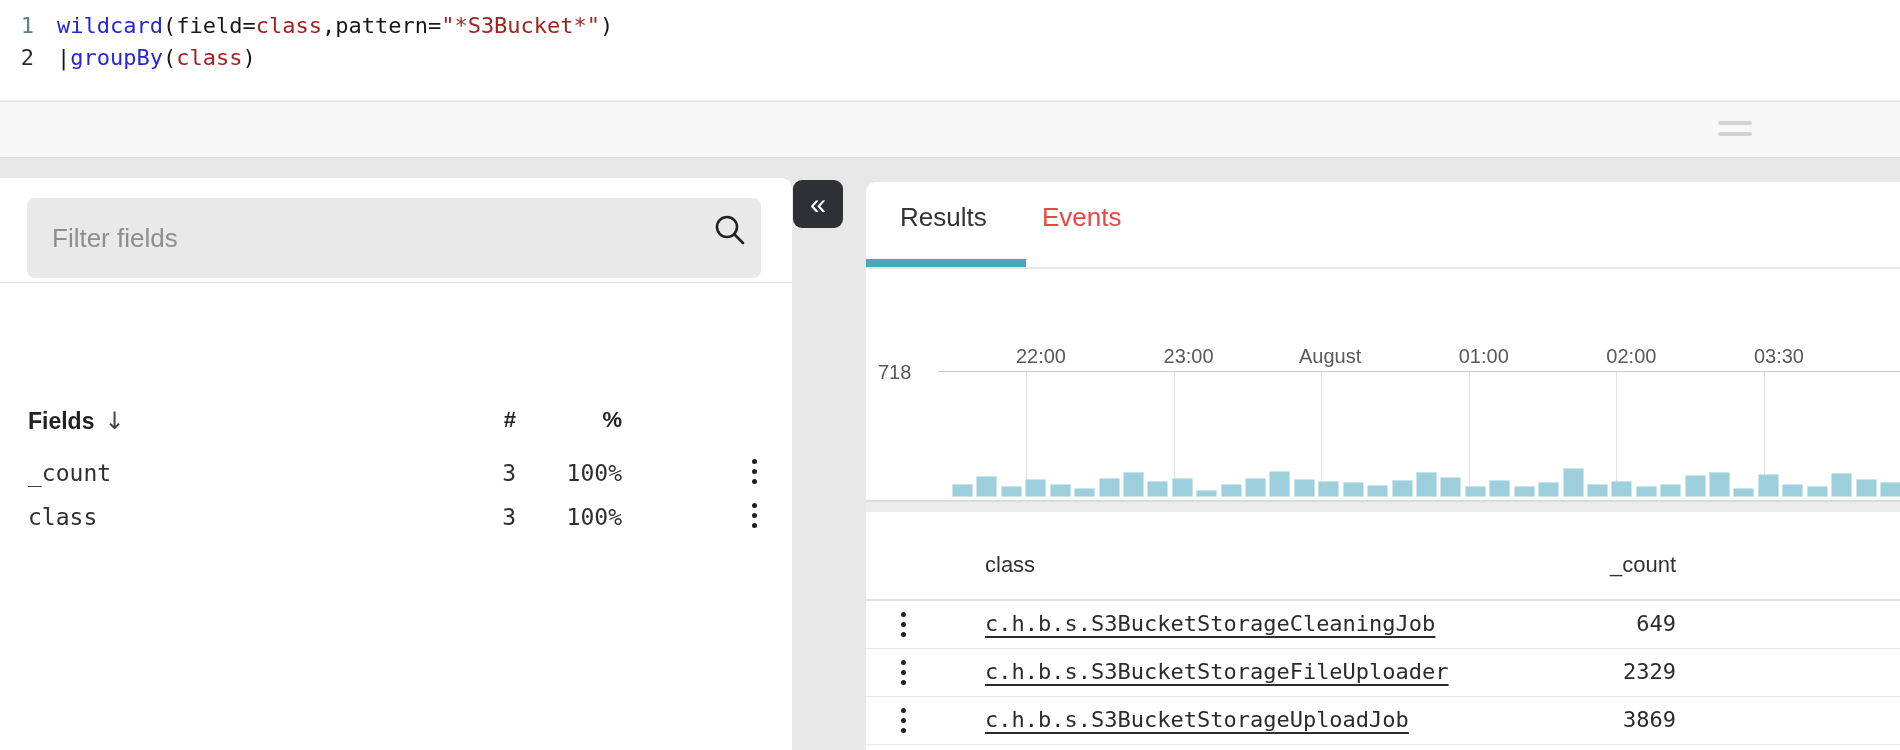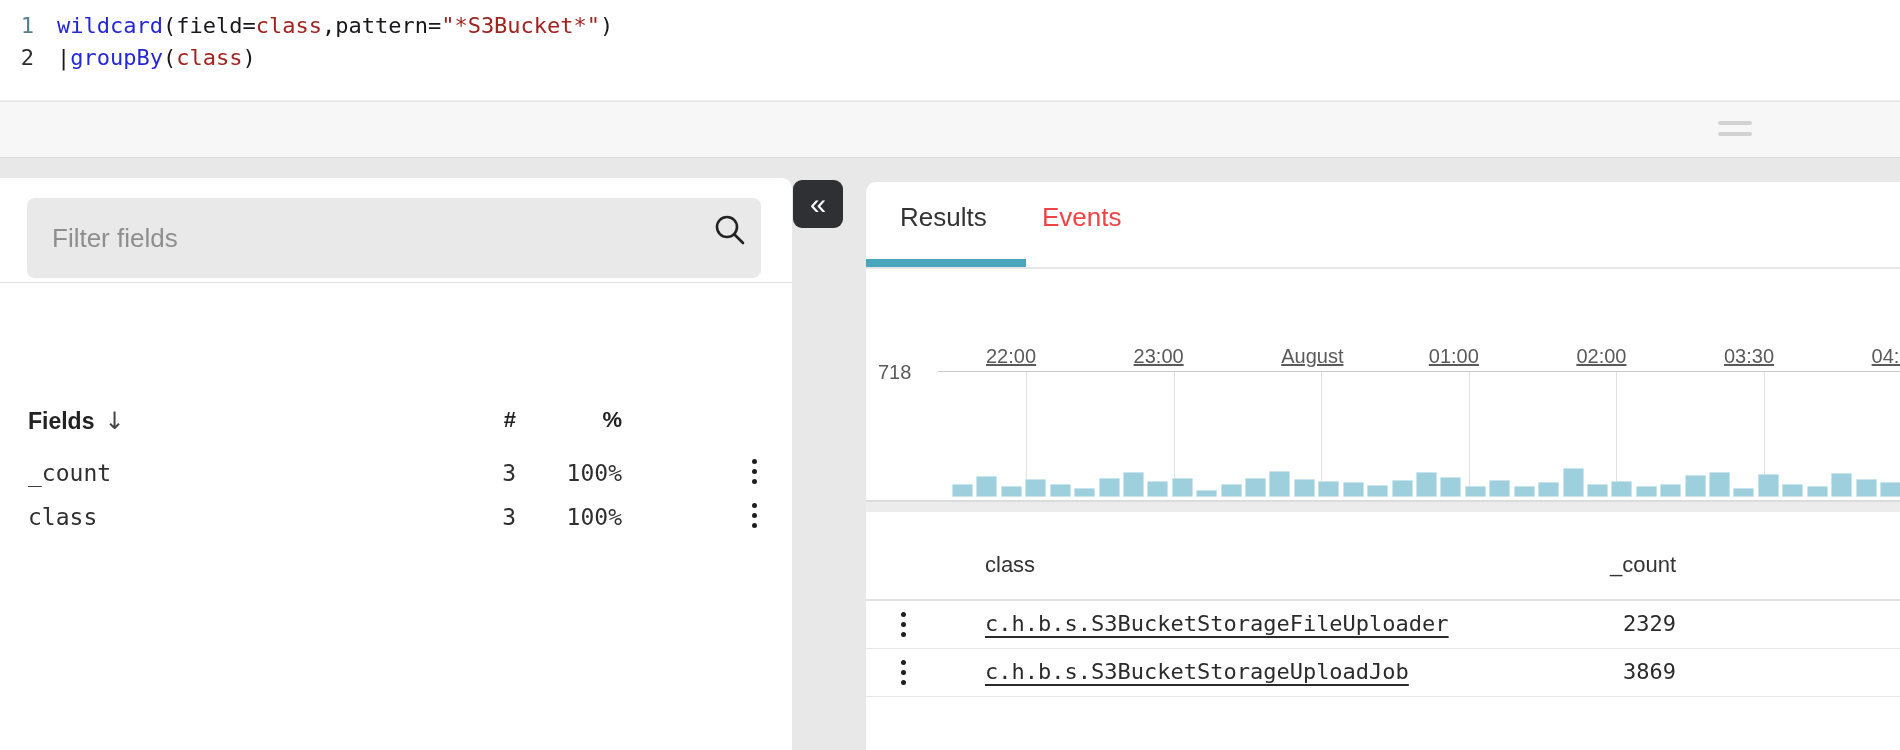--- a/index.html
+++ b/index.html
@@ -79,22 +79,22 @@
   #tabs{position:relative;width:100%;height:87px;border-bottom:2px solid #e7e7e7;box-sizing:border-box;}
   .tab{position:absolute;top:20px;font-size:26px;cursor:pointer;}
   #tab-results{left:34px;color:#333333;}
   #tab-events{left:176px;color:#ef4444;}
   #tab-underline{position:absolute;left:0;bottom:0;width:160px;height:8px;background:#4aa6bd;}
 
   #chart{position:relative;width:100%;height:233px;border-bottom:2px solid #dcdcdc;box-sizing:border-box;}
   #y-max-label{position:absolute;left:12px;top:92px;width:55px;text-align:left;
     font-size:20px;color:#5a5a5a;}
   #axis-line{position:absolute;left:72px;right:0;top:102px;height:1px;background:#c9c9c9;}
-  .tick-label{position:absolute;top:76px;width:80px;margin-left:-40px;text-align:left;
-    font-size:20px;color:#5a5a5a;white-space:nowrap;text-decoration:underline;}
+  .tick-label{position:absolute;top:76px;width:80px;margin-left:-40px;text-align:right;
+    font-size:20px;color:#5a5a5a;white-space:nowrap;}
   .gridline{position:absolute;top:103px;width:1px;height:125px;background:#e2e2e2;}
   .hbar{position:absolute;bottom:3px;width:21px;background:#9dd0dc;
     border:1px solid #c9e5ec;border-radius:1px;box-sizing:border-box;}
 
   #panel-divider{width:100%;height:10px;background:#ececec;}
 
   #results-table{position:relative;width:100%;}
   #table-head{position:relative;height:89px;border-bottom:2px solid #e2e2e2;box-sizing:border-box;}
   .th-class{position:absolute;left:119px;top:40px;font-size:22px;color:#333;}
   .th-count{position:absolute;left:650px;top:40px;width:160px;text-align:right;font-size:22px;color:#333;}
@@ -239,20 +239,29 @@
       <div class="th-class">class</div>
       <div class="th-count">_count</div>
     </div>
     <div id="table-rows">
         <div class="t-row">
           <div class="kebab">
             <i></i>
             <i></i>
             <i></i>
           </div>
+          <a class="cell-class">c.h.b.s.S3BucketStorageCleaningJob</a>
+          <div class="cell-count">649</div>
+        </div>
+        <div class="t-row">
+          <div class="kebab">
+            <i></i>
+            <i></i>
+            <i></i>
+          </div>
           <a class="cell-class">c.h.b.s.S3BucketStorageFileUploader</a>
           <div class="cell-count">2329</div>
         </div>
         <div class="t-row">
           <div class="kebab">
             <i></i>
             <i></i>
             <i></i>
           </div>
           <a class="cell-class">c.h.b.s.S3BucketStorageUploadJob</a>

